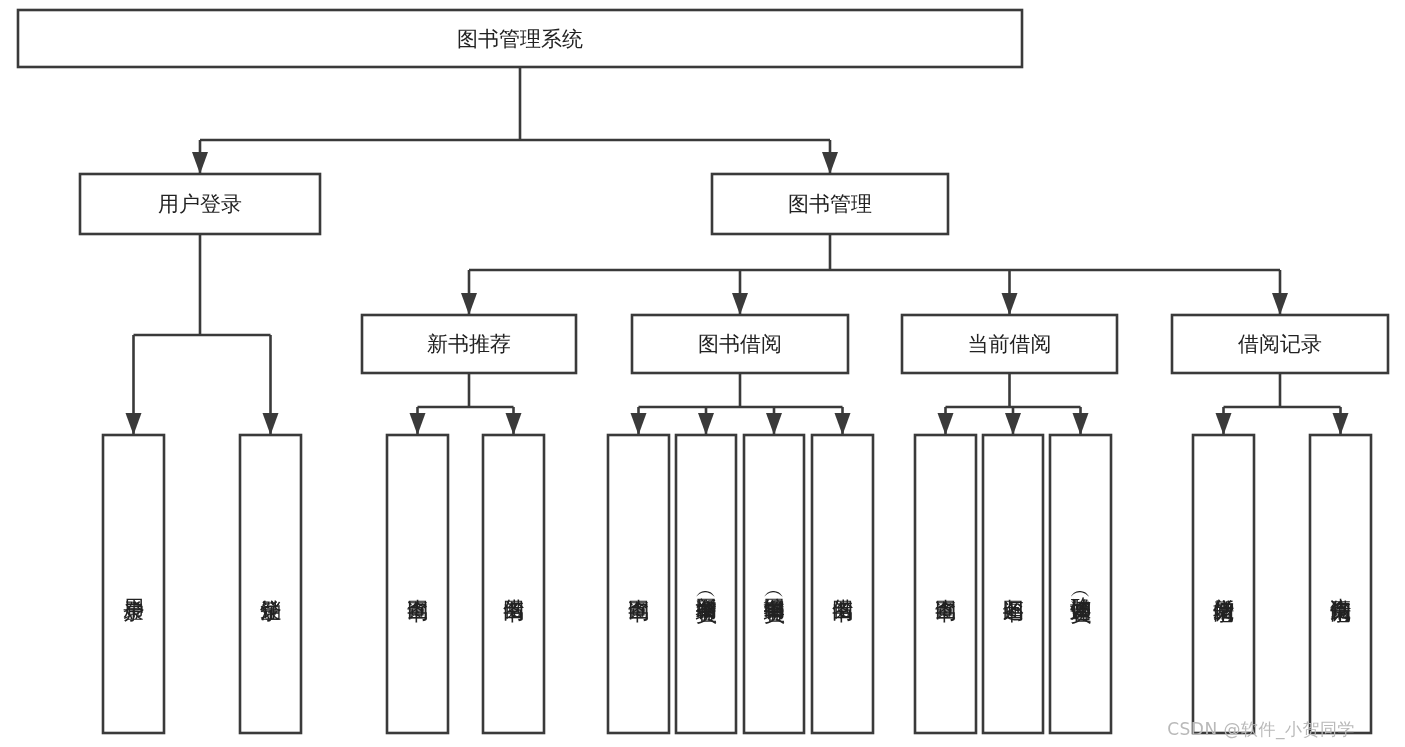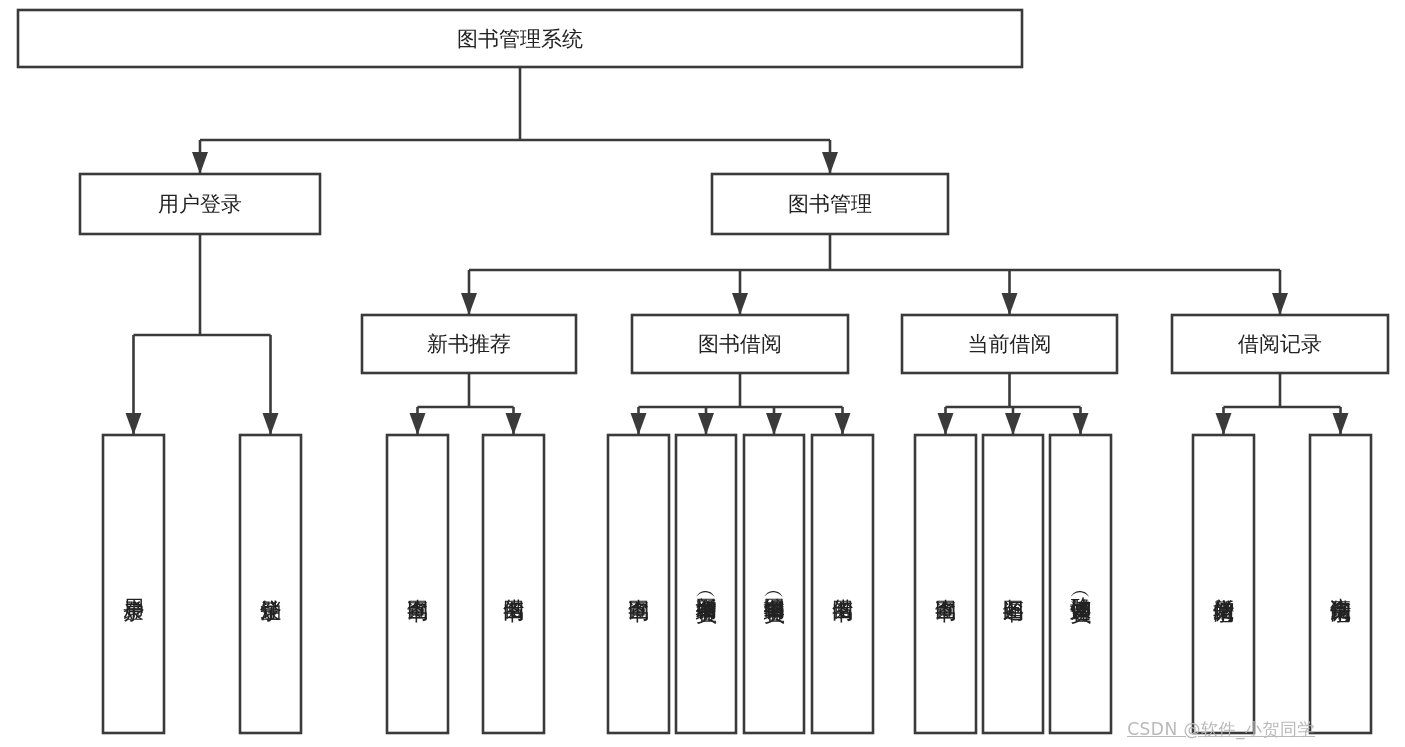--- a/index.html
+++ b/index.html
@@ -12,20 +12,21 @@
     width: 1405px;
     height: 747px;
     font-family: "DejaVu Sans", "Liberation Sans", sans-serif;
     overflow: hidden;
   }
   #diagram-root {
     position: relative;
     width: 1323px;
     height: 747px;
     background: #ffffff;
+    padding-left: 40px;
   }
   svg#tree-svg {
     position: absolute;
     left: 0;
     top: 0;
     width: 1405px;
     height: 747px;
     display: block;
   }
   .node-box {
@@ -65,21 +66,20 @@
   }
   .watermark {
     position: absolute;
     right: 8px;
     bottom: 6px;
     font-family: "DejaVu Sans", "Liberation Sans", sans-serif;
     font-size: 17px;
     color: #b9b9b9;
     letter-spacing: 0.5px;
     white-space: nowrap;
-    text-decoration: underline;
   }
 </style>
 </head>
 <body>
 
 <div id="diagram-root">
   <svg id="tree-svg" viewBox="0 0 1405 747" xmlns="http://www.w3.org/2000/svg">
     <g id="edge-layer">
         <line x1="520" y1="67" x2="520" y2="140" class="connector"></line>
         <line x1="200" y1="140" x2="830" y2="140" class="connector"></line>

